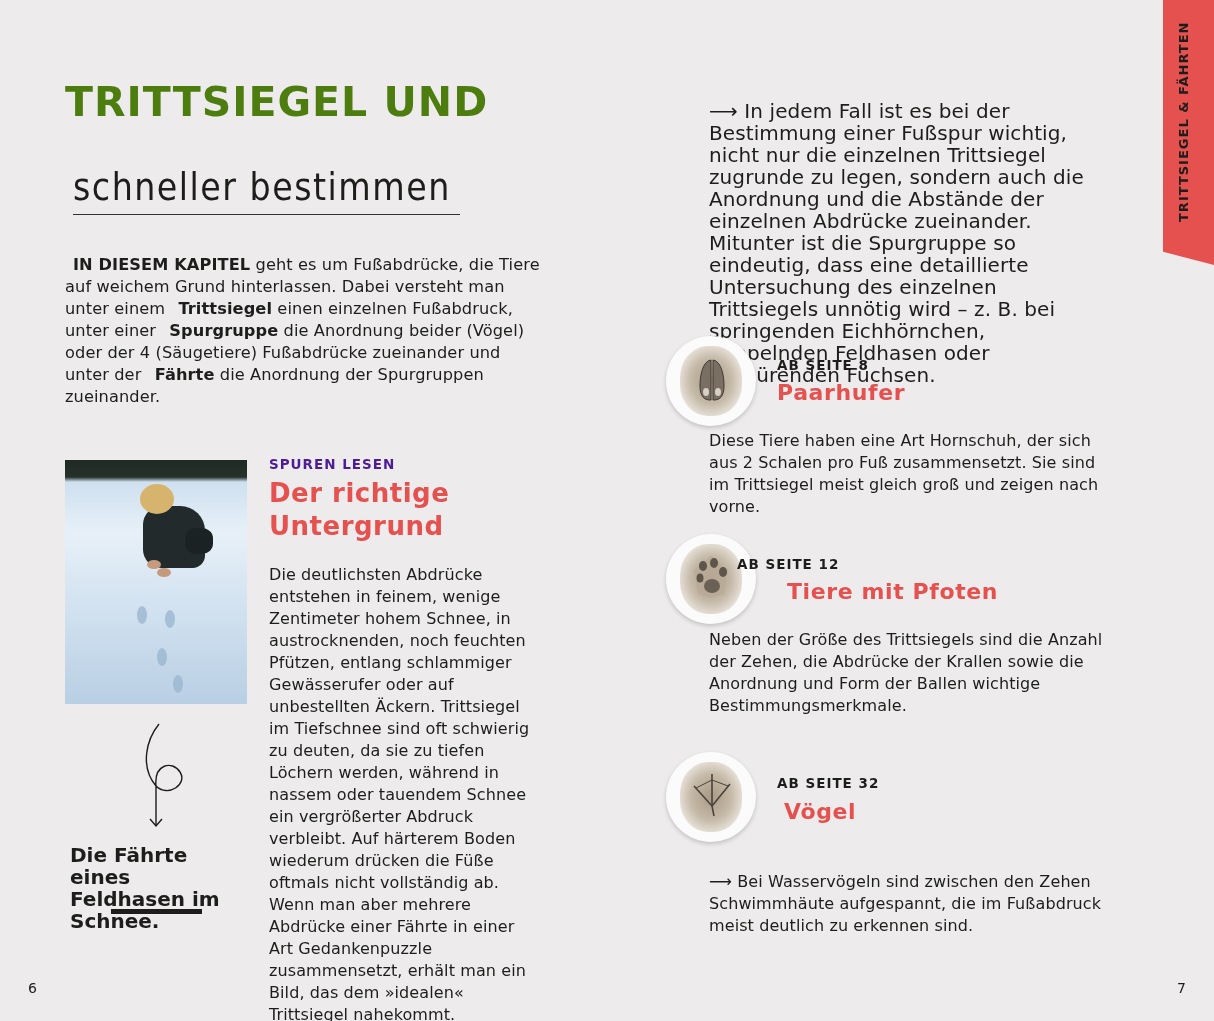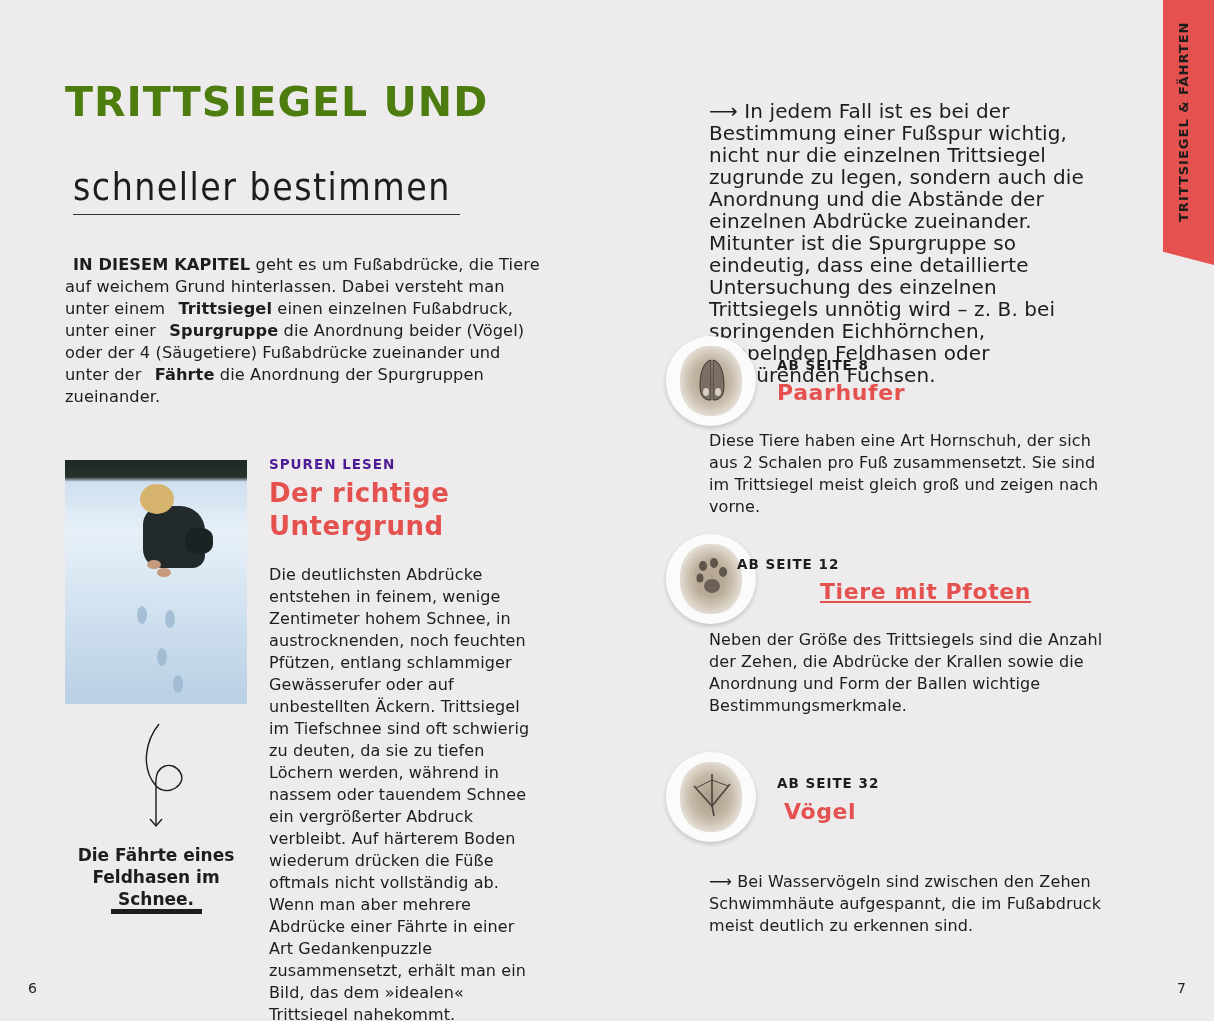--- a/index.html
+++ b/index.html
@@ -22,21 +22,21 @@
   
   .photo { left: 65px; top: 460px; width: 182px; height: 244px; overflow: hidden; background: linear-gradient(180deg, #1f2a25 0%, #27312b 7%, #cfe0ef 9%, #e7f0f8 30%, #d2e2f0 60%, #b9cfe4 100%); }
   .photo .kid-hair { position: absolute; left: 75px; top: 24px; width: 34px; height: 30px; border-radius: 50%; background: #d7b46d; }
   .photo .kid-body { position: absolute; left: 78px; top: 46px; width: 62px; height: 62px; border-radius: 30% 40% 20% 30%; background: #222a2b; }
   .photo .kid-leg { position: absolute; left: 120px; top: 68px; width: 28px; height: 26px; border-radius: 40%; background: #1b2224; }
   .photo .hand { position: absolute; width: 14px; height: 9px; border-radius: 50%; background: #c59a7d; }
   .photo .track { position: absolute; width: 10px; height: 18px; border-radius: 50%; background: #9bb6d0; opacity: 0.8; }
 
   
   .curl-arrow { left: 128px; top: 722px; width: 60px; height: 110px; }
-  .caption { left: 70px; top: 844px; width: 172px; text-align: center; font-weight: bold; font-size: 17px; line-height: 22px; color: #1d1d1b; }
+  .caption { left: 70px; top: 844px; width: 172px; text-align: left; font-weight: bold; font-size: 20px; line-height: 22px; color: #1d1d1b; }
   .caption-rule { left: 111px; top: 909px; width: 91px; height: 5px; background: #1d1d1b; }
 
   
   .kicker { font-weight: 700; font-size: 13.5px; letter-spacing: 1px; color: #4c1d95; }
   .spuren-kicker { left: 269px; top: 456px; }
   .section-title { color: #e5514f; font-weight: bold; font-size: 26px; line-height: 33px; letter-spacing: 0.5px; }
   .spuren-title { left: 269px; top: 477px; width: 260px; }
   .spuren-body { left: 269px; top: 564px; width: 270px; }
 
   
@@ -118,21 +118,21 @@
   <svg style="position:absolute;left:24px;top:20px;" width="42" height="46" viewBox="0 0 42 46">
     <path d="M21 2 L 38 16 L 34 40 L 21 44 L 8 40 L 4 16 Z" fill="#b8aa96" opacity="0.8"></path>
     <ellipse cx="13" cy="12" rx="4" ry="5" fill="#5e554b"></ellipse>
     <ellipse cx="24" cy="9" rx="4" ry="5" fill="#5e554b"></ellipse>
     <ellipse cx="33" cy="18" rx="4" ry="5" fill="#5e554b"></ellipse>
     <ellipse cx="10" cy="24" rx="3.5" ry="4.5" fill="#5e554b"></ellipse>
     <ellipse cx="22" cy="32" rx="8" ry="7" fill="#6a6056"></ellipse>
   </svg>
 </div>
 <div class="abs cat-kicker" style="left:737px;top:556px;">AB SEITE 12</div>
-<div class="abs cat-title" style="left:820px;top:576px;text-decoration:underline;">Tiere mit Pfoten</div>
+<div class="abs cat-title" style="left:787px;top:576px;">Tiere mit Pfoten</div>
 <div class="abs body-text cat-body" style="left:709px;top:629px;">Neben der Größe des Trittsiegels sind die Anzahl der Zehen, die Abdrücke der Krallen sowie die Anordnung und Form der Ballen wichtige Bestimmungsmerkmale.</div>
 
 <div class="abs cat-icon" style="left:666px;top:752px;">
   <div class="smudge"></div>
   <svg style="position:absolute;left:24px;top:18px;" width="44" height="50" viewBox="0 0 44 50" fill="none" stroke="#4a433b" stroke-width="1.6">
     <path d="M22 4 L 22 36 L 24 46"></path>
     <path d="M22 36 L 4 16"></path>
     <path d="M22 36 L 40 14"></path>
     <path d="M6 18 L 22 10 L 38 16" stroke-width="1"></path>
   </svg>

